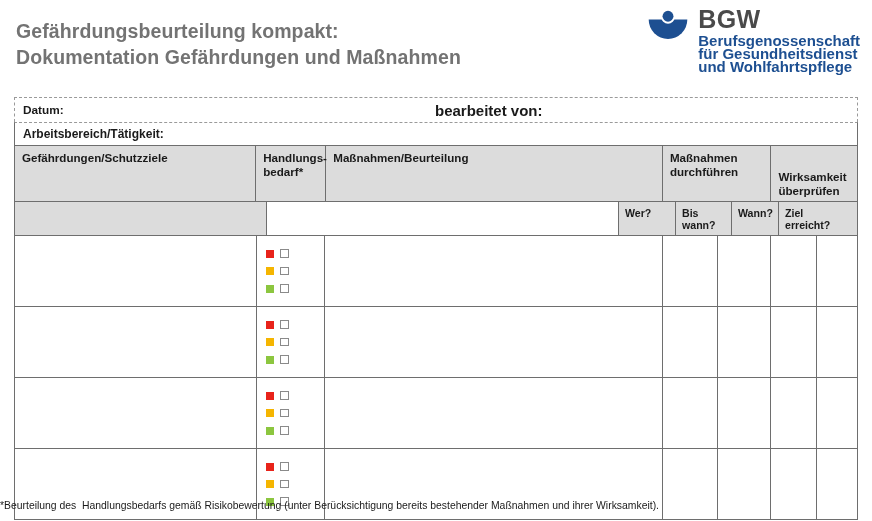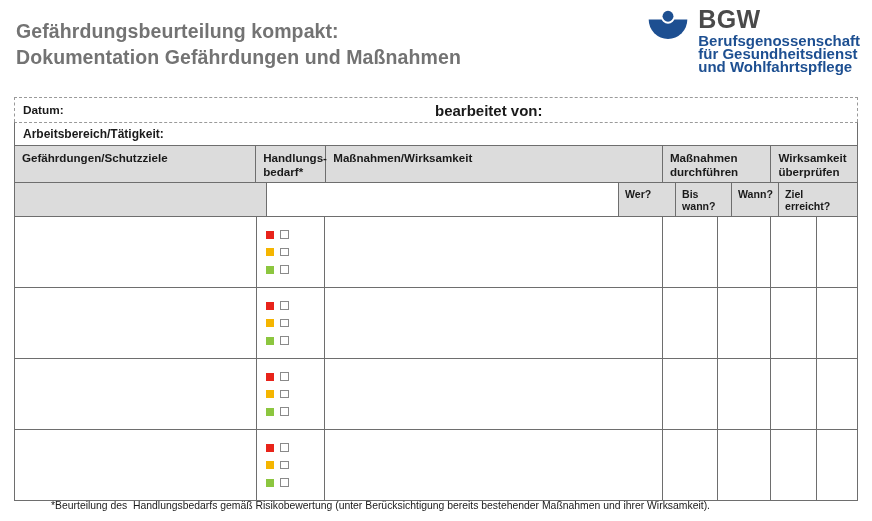--- a/index.html
+++ b/index.html
@@ -137,21 +137,21 @@
 
   
   .c-gef  { width: 252px; }
   .c-hand { width: 70px; }
   .c-mass { width: 352px; }
   .c-wer  { width: 57px; }
   .c-bis  { width: 56px; }
   .c-wann { width: 47px; }
   .c-ziel { width: 42px; }
   .c-durch { width: 113px; }
-  .c-wirk  { width: 89px; }
+  .c-wirk  { width: 89px; margin-top: 19px; }
 
   .hdr-group-row .c-gef,
   .hdr-group-row .c-hand,
   .hdr-group-row .c-mass { }
 
   
   .legend-row {
     display: flex;
     background: #dcdcdc;
     border-bottom: 1px solid #6e6e6e;
@@ -226,26 +226,25 @@
     height: 8.5px;
     border: 1px solid #8a8a8a;
     background: #ffffff;
     display: inline-block;
     box-sizing: border-box;
   }
 
   
   .footnote {
     position: absolute;
-    left: 16px;
+    left: 0;
     top: 500px;
     font-size: 10.4px;
     color: #1a1a1a;
     white-space: pre;
-    padding-left: 35px;
   }
 </style>
 </head>
 <body>
 
 <div class="page-header">
 
   <div class="doc-title"><span>Gefährdungsbeurteilung kompakt:</span>
 <span>Dokumentation Gefährdungen und Maßnahmen</span></div>
 
@@ -281,21 +280,21 @@
 
     <div class="row-area">
       <span class="cell-label">Arbeitsbereich/Tätigkeit:</span>
       <span class="cell-label"></span>
     </div>
 
     <div class="hdr-row hdr-group-row">
       <div class="col c-gef">Gefährdungen/Schutzziele</div>
       <div class="col c-hand">Handlungs-
 bedarf*</div>
-      <div class="col c-mass">Maßnahmen/Wirksamkeit</div>
+      <div class="col c-mass">Maßnahmen/Beurteilung</div>
       <div class="col c-durch">Maßnahmen
 durchführen</div>
       <div class="col c-wirk">Wirksamkeit
 überprüfen</div>
     </div>
 
     <div class="legend-row">
       <div class="legend-cell c-gef"></div>
 
 

